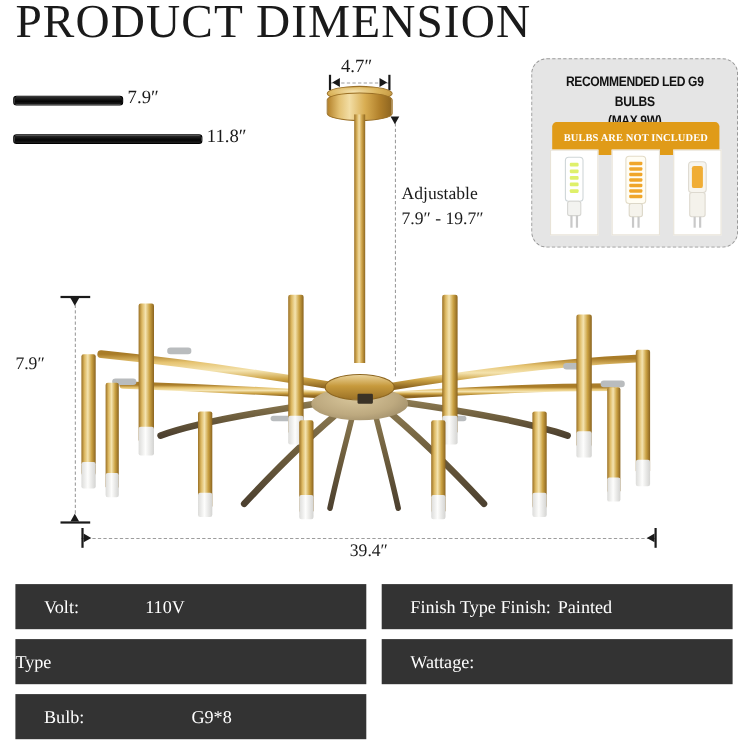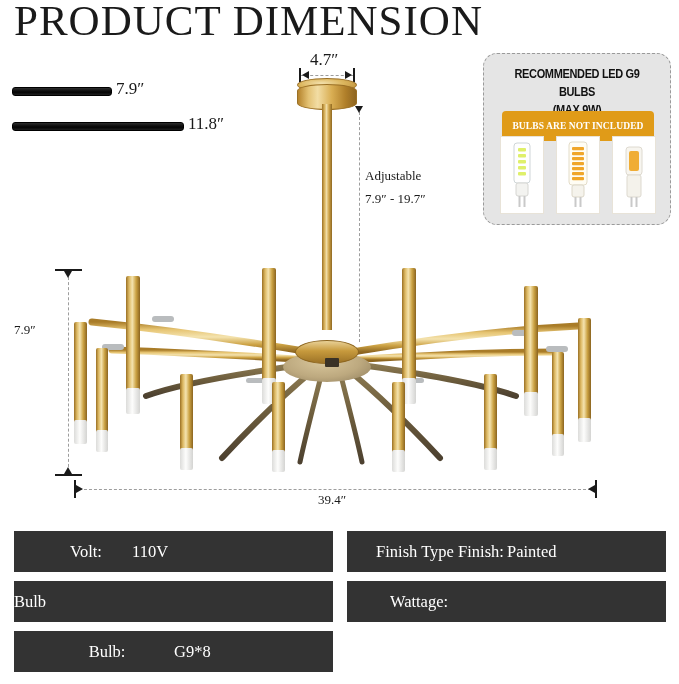--- a/index.html
+++ b/index.html
@@ -76,21 +76,21 @@
   .arrow-d, .arrow-u, .arrow-l, .arrow-r {
     position: absolute; width: 0; height: 0;
   }
   .arrow-d { border-left: 4px solid transparent; border-right: 4px solid transparent; border-top: 7px solid #1a1a1a; }
   .arrow-u { border-left: 4px solid transparent; border-right: 4px solid transparent; border-bottom: 7px solid #1a1a1a; }
   .arrow-l { border-top: 4px solid transparent; border-bottom: 4px solid transparent; border-right: 7px solid #1a1a1a; }
   .arrow-r { border-top: 4px solid transparent; border-bottom: 4px solid transparent; border-left: 7px solid #1a1a1a; }
   .dim-label {
     position: absolute; font-size: 17px; color: #1a1a1a; white-space: nowrap;
   }
-  .dim-label.big { font-size: 13px; }
+  .dim-label.big { font-size: 16px; }
 
   
   #canopy {
     position: absolute; left: 297px; top: 84px; width: 60px; height: 26px;
     border-radius: 50% / 26%;
     background: linear-gradient(90deg,#b5832c 0%,#e3c173 18%,#f2dda4 34%,#d9ae53 58%,#b07f2a 82%,#8e6520 100%);
     border: 1px solid #9b7026;
   }
   #canopy-top {
     position: absolute; left: 297px; top: 78px; width: 60px; height: 14px;
@@ -123,21 +123,21 @@
   
   #spec-table {
     position: absolute; left: 14px; top: 531px; width: 652px;
     display: grid; grid-template-columns: 1fr 1fr; gap: 9px 14px;
   }
   .spec-row {
     background: #333333; height: 41px;
     display: flex; align-items: center;
     color: #ffffff; font-family: "Liberation Serif", serif; font-size: 16.5px;
   }
-  .spec-key { padding-left: 26px; min-width: 118px; white-space: nowrap; text-align: center; }
+  .spec-key { padding-left: 26px; min-width: 118px; white-space: nowrap; }
   .spec-val { white-space: nowrap; }
   .spec-row.wide .spec-key { min-width: 160px; }
 </style>
 </head>
 <body>
 
 <div class="stage">
 
   <div id="page-title">PRODUCT DIMENSION</div>
 
@@ -319,21 +319,21 @@
     <div class="spec-row">
       <span class="spec-key">Volt:</span>
       <span class="spec-val">110V</span>
     </div>
     <div class="spec-row wide">
       <span class="spec-key">Finish Type Finish:</span>
       <span class="spec-val">Painted</span>
     </div>
 
     <div class="spec-row wide">
-      <span class="spec-val">Bulb</span>
+      <span class="spec-val">Type</span>
     </div>
 
     <div class="spec-row">
       <span class="spec-key">Wattage:</span>
     </div>
     <div class="spec-row wide">
       <span class="spec-key">Bulb:</span>
       <span class="spec-val">G9*8</span>
     </div>
   </div>

